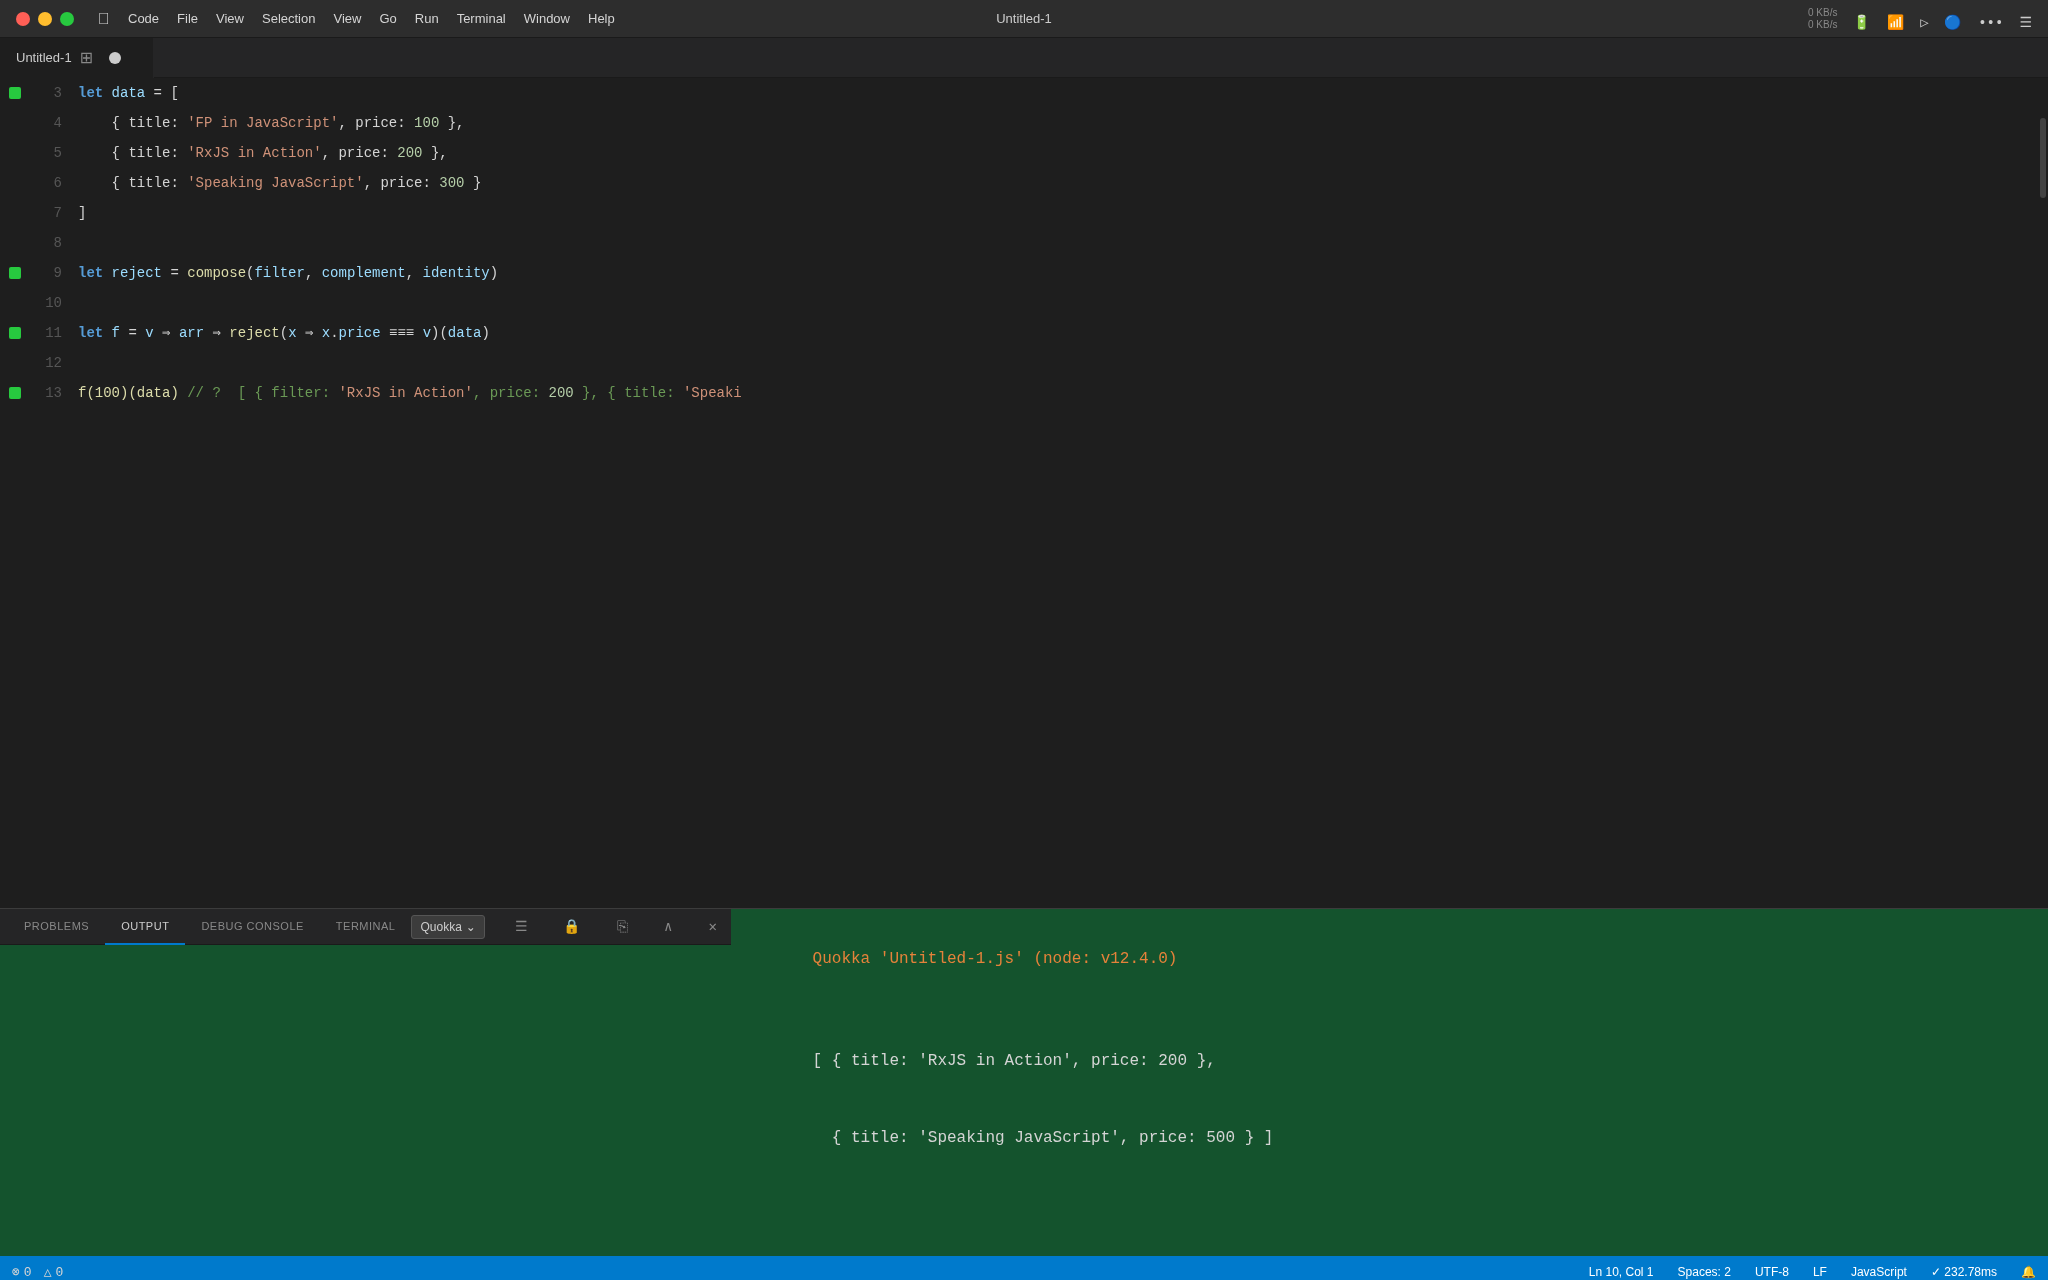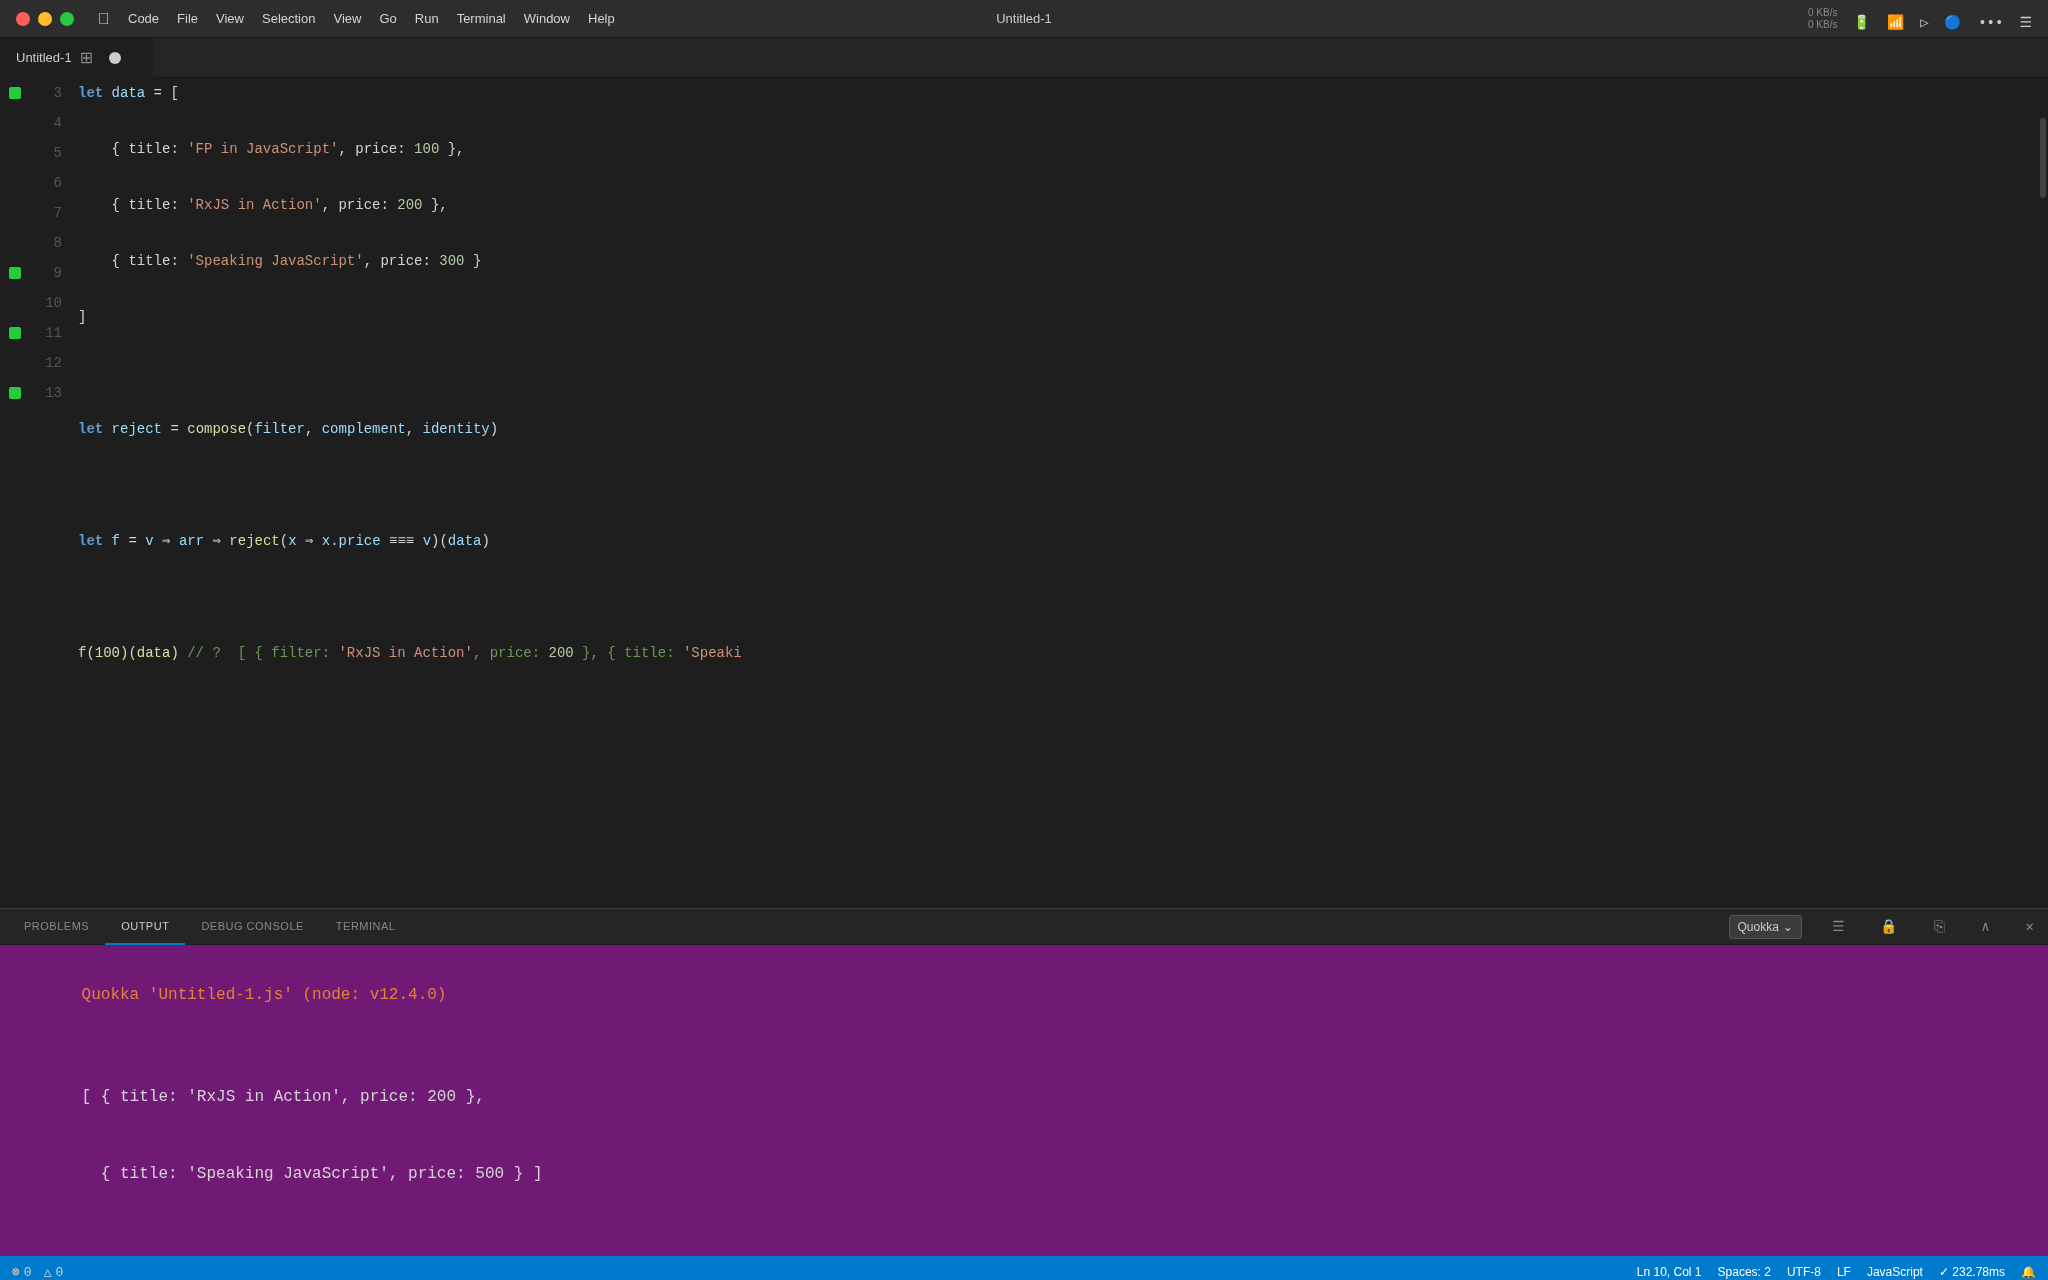--- a/index.html
+++ b/index.html
@@ -157,25 +157,24 @@
     .kw { color: #569cd6; font-weight: bold; }
     .str { color: #ce9178; }
     .num { color: #b5cea8; }
     .punct { color: #d4d4d4; }
     .comment { color: #6a9955; }
     .yellow { color: #dcdcaa; }
     .blue { color: #9cdcfe; }
 
     
     .panel {
-      background: #701a75;
+      background: #14532d;
       border-top: 1px solid #3c3c3c;
       height: 348px;
       display: flex;
-      flex-direction: column;
     }
 
     .panel-tabs {
       background: #252526;
       display: flex;
       align-items: center;
       height: 36px;
       border-bottom: 1px solid #1a1a1a;
       padding: 0 8px;
       gap: 0;
@@ -267,21 +266,21 @@
 
     .status-left {
       display: flex;
       align-items: center;
       gap: 12px;
     }
     .status-right {
       margin-left: auto;
       display: flex;
       align-items: flex-start;
-      gap: 16px;
+      gap: 24px;
     }
 
     .status-error {
       display: flex;
       align-items: center;
       gap: 4px;
     }
 
     
     .editor-outer {
@@ -312,21 +311,20 @@
       line-height: 30px;
       color: #555;
       font-size: 14px;
     }
 
     .code-col {
       flex: 1;
       display: flex;
       flex-direction: column;
       padding-left: 8px;
-      gap: 26px;
     }
 
     .scrollbar-right {
       width: 14px;
       background: #1e1e1e;
       flex-shrink: 0;
       position: relative;
     }
 
     .scrollbar-thumb {

